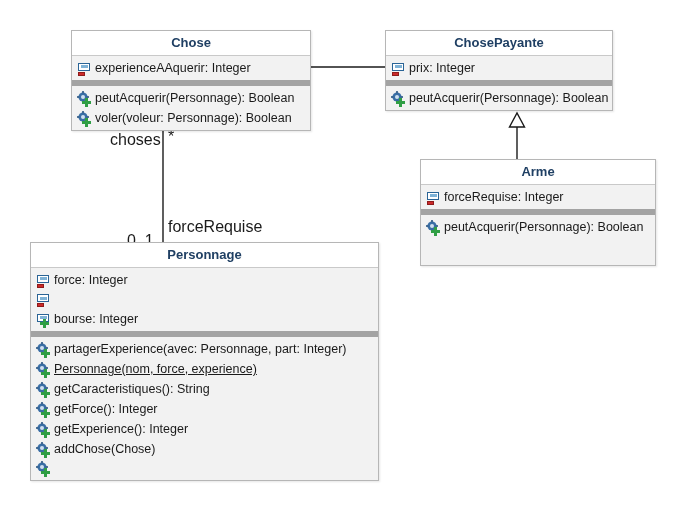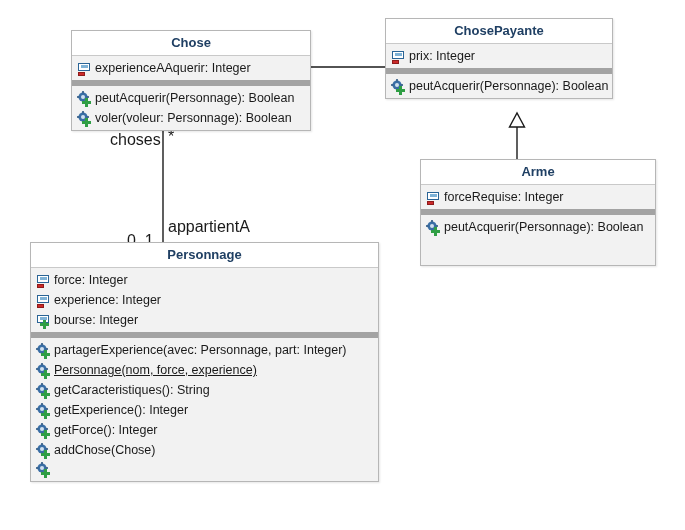--- a/index.html
+++ b/index.html
@@ -163,21 +163,21 @@
     </g>
 
     <g>
       <line x1="163" y1="120" x2="163" y2="242" stroke="#1a1a1a" stroke-width="1.4"></line>
     </g>
   </svg>
 
   <div class="edge-label" style="left:110px; top:131px;">choses</div>
   <div class="edge-label" style="left:168px; top:128px;">*</div>
   <div class="edge-label" style="left:127px; top:232px;">0..1</div>
-  <div class="edge-label" style="left:168px; top:218px;">appartientA</div>
+  <div class="edge-label" style="left:168px; top:218px;">forceRequise</div>
 
   <div class="uml-class" style="left:38px; top:30px; width:240px;margin-left:33px;">
     <div class="uml-title">Chose</div>
     <div class="uml-section">
       <div class="uml-row">
         <span class="icon icon-attr vis-private">
             <span class="scr"></span>
             <span class="mark"></span>
           </span>
         <span class="rowtext">experienceAAquerir: Integer</span>
@@ -212,21 +212,21 @@
                 <rect x="9.8" y="5.2" width="2.2" height="1.6"></rect>
               </g>
             </svg>
           <span class="plus"></span>
         </span>
         <span class="rowtext">voler(voleur: Personnage): Boolean</span>
       </div>
     </div>
   </div>
 
-  <div class="uml-class" style="left:385px; top:18px; width:228px;">
+  <div class="uml-class" style="left:385px; top:30px; width:228px;">
     <div class="uml-title">ChosePayante</div>
     <div class="uml-section">
       <div class="uml-row">
         <span class="icon icon-attr vis-private">
             <span class="scr"></span>
             <span class="mark"></span>
           </span>
         <span class="rowtext">prix: Integer</span>
       </div>
     </div>
@@ -289,21 +289,20 @@
             <span class="scr"></span>
             <span class="mark"></span>
           </span>
         <span class="rowtext">force: Integer</span>
       </div>
       <div class="uml-row">
         <span class="icon icon-attr vis-private">
             <span class="scr"></span>
             <span class="mark"></span>
           </span>
-        <span class="rowtext">experience: Integer</span>
       </div>
       <div class="uml-row">
         <span class="icon icon-attr vis-public">
             <span class="scr"></span>
             <span class="mark"></span>
           </span>
         <span class="rowtext">bourse: Integer</span>
       </div>
     </div>
     <div class="uml-section last">
@@ -362,52 +361,52 @@
               <circle cx="6" cy="6" r="2" fill="#cfe0ef"></circle>
               <g fill="#2a5580">
                 <rect x="5.2" y="0" width="1.6" height="2.2"></rect>
                 <rect x="5.2" y="9.8" width="1.6" height="2.2"></rect>
                 <rect x="0" y="5.2" width="2.2" height="1.6"></rect>
                 <rect x="9.8" y="5.2" width="2.2" height="1.6"></rect>
               </g>
             </svg>
           <span class="plus"></span>
         </span>
+        <span class="rowtext">getForce(): Integer</span>
+      </div>
+      <div class="uml-row">
+        <span class="icon icon-method">
+          <svg class="gear" viewBox="0 0 12 12">
+              <circle cx="6" cy="6" r="4.6" fill="#3a6ea5"></circle>
+              <circle cx="6" cy="6" r="2" fill="#cfe0ef"></circle>
+              <g fill="#2a5580">
+                <rect x="5.2" y="0" width="1.6" height="2.2"></rect>
+                <rect x="5.2" y="9.8" width="1.6" height="2.2"></rect>
+                <rect x="0" y="5.2" width="2.2" height="1.6"></rect>
+                <rect x="9.8" y="5.2" width="2.2" height="1.6"></rect>
+              </g>
+            </svg>
+          <span class="plus"></span>
+        </span>
         <span class="rowtext">getExperience(): Integer</span>
       </div>
       <div class="uml-row">
         <span class="icon icon-method">
           <svg class="gear" viewBox="0 0 12 12">
               <circle cx="6" cy="6" r="4.6" fill="#3a6ea5"></circle>
               <circle cx="6" cy="6" r="2" fill="#cfe0ef"></circle>
               <g fill="#2a5580">
                 <rect x="5.2" y="0" width="1.6" height="2.2"></rect>
                 <rect x="5.2" y="9.8" width="1.6" height="2.2"></rect>
                 <rect x="0" y="5.2" width="2.2" height="1.6"></rect>
                 <rect x="9.8" y="5.2" width="2.2" height="1.6"></rect>
               </g>
             </svg>
           <span class="plus"></span>
         </span>
-        <span class="rowtext">getForce(): Integer</span>
-      </div>
-      <div class="uml-row">
-        <span class="icon icon-method">
-          <svg class="gear" viewBox="0 0 12 12">
-              <circle cx="6" cy="6" r="4.6" fill="#3a6ea5"></circle>
-              <circle cx="6" cy="6" r="2" fill="#cfe0ef"></circle>
-              <g fill="#2a5580">
-                <rect x="5.2" y="0" width="1.6" height="2.2"></rect>
-                <rect x="5.2" y="9.8" width="1.6" height="2.2"></rect>
-                <rect x="0" y="5.2" width="2.2" height="1.6"></rect>
-                <rect x="9.8" y="5.2" width="2.2" height="1.6"></rect>
-              </g>
-            </svg>
-          <span class="plus"></span>
-        </span>
         <span class="rowtext">addChose(Chose)</span>
       </div>
       <div class="uml-row">
         <span class="icon icon-method">
           <svg class="gear" viewBox="0 0 12 12">
               <circle cx="6" cy="6" r="4.6" fill="#3a6ea5"></circle>
               <circle cx="6" cy="6" r="2" fill="#cfe0ef"></circle>
               <g fill="#2a5580">
                 <rect x="5.2" y="0" width="1.6" height="2.2"></rect>
                 <rect x="5.2" y="9.8" width="1.6" height="2.2"></rect>

